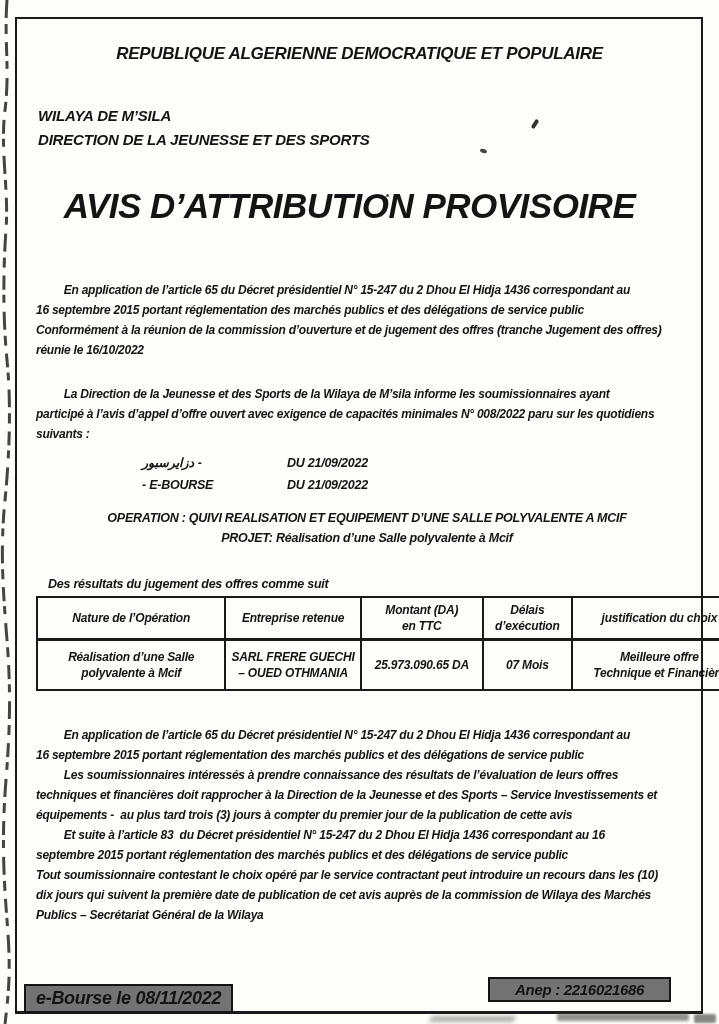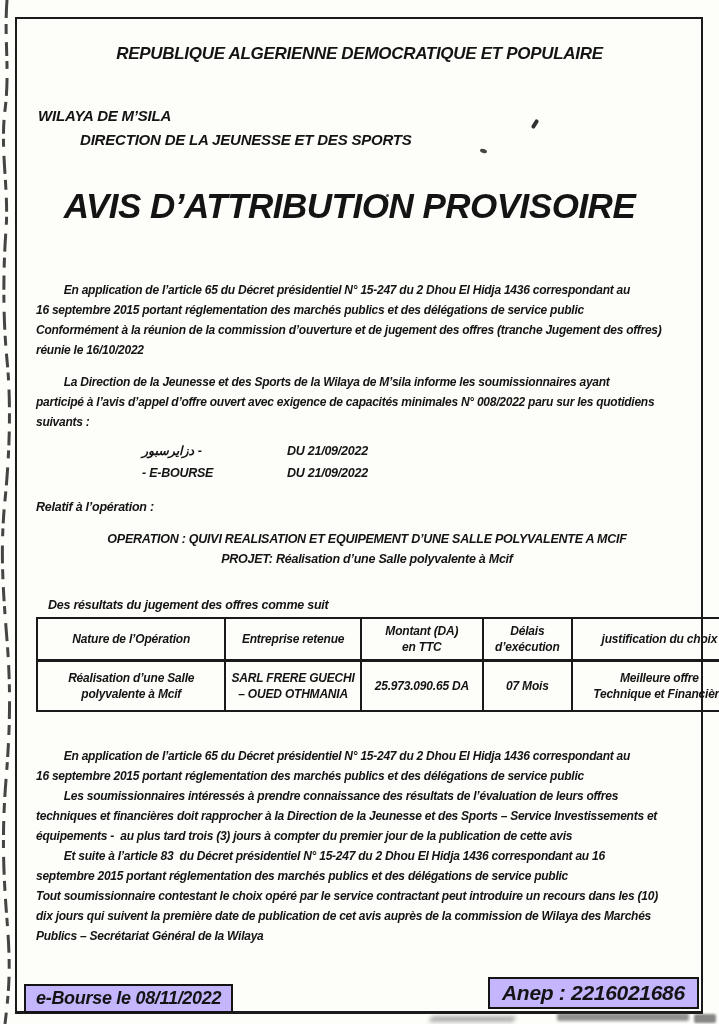--- a/index.html
+++ b/index.html
@@ -19,32 +19,32 @@
   .republic{
     position:absolute;left:0;top:44px;width:719px;
     text-align:center;font-size:17px;font-weight:700;font-style:italic;
     letter-spacing:-0.3px;
   }
   .org{
     position:absolute;left:38px;
     font-size:15px;font-weight:700;font-style:italic;letter-spacing:-0.2px;text-align:center;
   }
   .org.wilaya{top:107px;}
-  .org.direction{top:131px;margin-left:42px;}
+  .org.direction{top:131px;}
   .big-title{
     position:absolute;left:0;top:186px;width:699px;text-align:center;
     font-size:35px;font-weight:700;font-style:italic;letter-spacing:-0.5px;
   }
   .col{
     position:absolute;left:36px;top:280px;width:662px;
     font-size:12px;font-weight:700;font-style:italic;
     letter-spacing:-0.25px;line-height:20px;
   }
   .para{white-space:pre-wrap;margin:0;}
-  .para.gap{margin-top:12px;}
+  .para.gap{margin-top:24px;}
   .newspapers{margin:8px 0 0 100px;}
   .news-row{display:grid;grid-template-columns:145px 170px;line-height:22px;margin-left:6px;}
   .news-name{font-size:12.5px;}
   .news-date{font-size:12.5px;}
   .relatif{margin-top:13px;font-size:12.5px;}
   .op-line{margin-top:12px;text-align:center;font-size:12.5px;line-height:20px;}
   .op-line.project{margin-top:0;}
   .tbl-caption{margin:26px 0 2px 12px;font-size:12.5px;}
   table.results{
     border-collapse:collapse;width:712px;table-layout:fixed;
@@ -53,25 +53,25 @@
     border:2px solid #1a1a1a;
     font-size:12px;font-weight:700;font-style:italic;
     text-align:center;vertical-align:middle;
     white-space:pre-line;line-height:16px;padding:3px 4px;
     letter-spacing:-0.2px;
   }
   table.results thead th{border-bottom-width:3px;height:34px;}
   table.results tbody td{height:42px;}
   .c1{width:27%;} .c2{width:19%;} .c3{width:17%;} .c4{width:12%;} .c5{width:25%;margin-top:8px;}
   .footer-box{
-    position:absolute;border:2.5px solid #141414;background:#c4b5fd;
+    position:absolute;border:2.5px solid #141414;background:#737373;
     font-weight:700;font-style:italic;white-space:nowrap;
   }
   .footer-box.pub{left:24px;top:984px;padding:2px 10px;font-size:18px;letter-spacing:-0.3px;}
-  .footer-box.anep{left:488px;top:977px;padding:2px 12px;font-size:21px;letter-spacing:-0.3px;}
+  .footer-box.anep{left:488px;top:977px;padding:2px 25px;font-size:15px;letter-spacing:-0.3px;}
   
   .edge-squiggle{position:absolute;left:0;top:0;width:14px;height:1024px;opacity:.82;}
   .speck{position:absolute;background:#161616;}
   .speck.s1{left:533px;top:119px;width:4px;height:10px;transform:rotate(32deg);border-radius:2px;opacity:.88;}
   .speck.s2{left:480px;top:149px;width:7px;height:4px;transform:rotate(18deg);border-radius:45%;opacity:.8;}
   .speck.s3{left:386px;top:194px;width:3px;height:3px;border-radius:50%;opacity:.75;}
   .blur-mark{position:absolute;background:#3a3a3a;border-radius:2px;}
   .blur-mark.b1{left:430px;top:1016px;width:85px;height:6px;filter:blur(2px);opacity:.4;transform:skewX(-15deg);}
   .blur-mark.b2{left:557px;top:1013px;width:132px;height:8px;filter:blur(1.6px);opacity:.55;}
   .blur-mark.b3{left:694px;top:1014px;width:22px;height:9px;filter:blur(1px);opacity:.6;}
@@ -106,21 +106,20 @@
     <div class="news-row">
       <span class="news-name">دزايرسبور -</span>
       <span class="news-date">DU 21/09/2022</span>
     </div>
     <div class="news-row">
       <span class="news-name">- E-BOURSE</span>
       <span class="news-date">DU 21/09/2022</span>
     </div>
   </div>
 
-  <div class="relatif">Relatif à l’opération :</div>
 
   <div class="op-line">OPERATION : QUIVI REALISATION ET EQUIPEMENT D’UNE SALLE POLYVALENTE A MCIF</div>
   <div class="op-line project">PROJET: Réalisation d’une Salle polyvalente à Mcif</div>
 
   <div class="tbl-caption">Des résultats du jugement des offres comme suit</div>
 
   <table class="results">
     <thead>
       <tr>
         <th class="c1">Nature de l’Opération</th>

